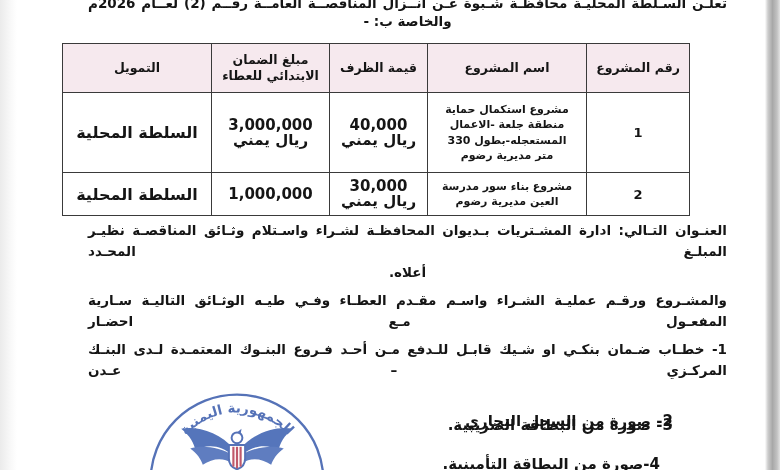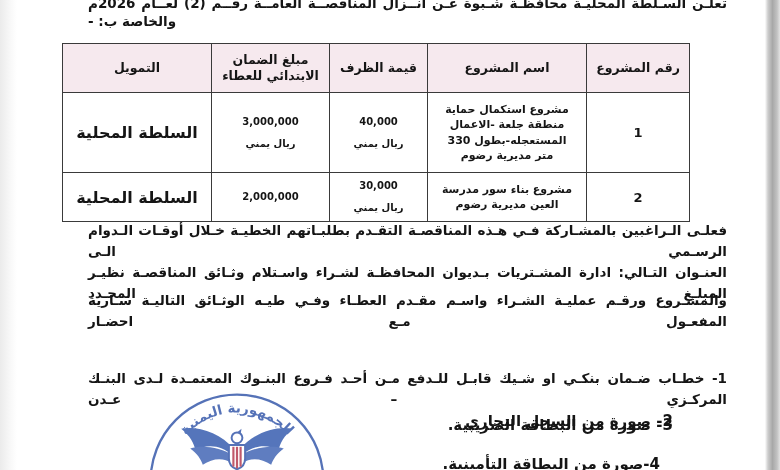--- a/index.html
+++ b/index.html
@@ -13,48 +13,48 @@
     position:absolute;left:0;top:0;width:17px;height:470px;
     background:linear-gradient(to right,#ebebeb 0%,#f7f7f7 55%,#ffffff 100%);
   }
   .edge-right{
     position:absolute;right:0;top:0;width:15px;height:470px;
     background:linear-gradient(to right,#fdfdfd 0%,#cccccc 20%,#a8a8a8 50%,#c2c2c2 80%,#e3e3e3 100%);
   }
   .rtl{direction:rtl;}
   .abs{position:absolute;}
   .jline{text-align:justify;text-align-last:justify;}
-  .rline{text-align:left;}
+  .rline{text-align:center;}
   .cline{text-align:center;}
 
   .intro{top:-6px;right:53px;width:639px;font-size:13.5px;line-height:18px;font-weight:bold;}
 
   table.tender{
     position:absolute;top:43px;right:90px;width:627px;
     border-collapse:collapse;direction:rtl;table-layout:fixed;
     font-weight:bold;
   }
   table.tender td,table.tender th{
     border:1.3px solid #3a3a3a;
     text-align:center;vertical-align:middle;
     white-space:pre-line;
     padding:2px 3px;
   }
   table.tender th{background:#f6e9ee;font-size:12.5px;line-height:16px;height:44px;font-weight:bold;}
   .r1{height:80px;}
   .r2{height:43px;}
   .cell-num{font-size:13px;}
   .cell-project{font-size:11px;line-height:15.5px;}
-  .cell-money{font-size:10px;line-height:22px;}
+  .cell-money{font-size:15px;line-height:15px;}
   .cell-fund{font-size:16px;}
 
   .para{right:53px;width:639px;font-size:13.5px;line-height:21px;font-weight:bold;}
   .p1{top:220px;}
   .p2{top:290px;}
-  .item1{top:368px;margin-left:22px;}
+  .item1{top:339px;margin-left:22px;}
   .list-item{font-size:15px;font-weight:bold;white-space:nowrap;}
   .li2{top:412px;right:107px;}
   .li3{top:416px;right:107px;}
   .li4{top:455px;right:120px;}
 
   .stamp{left:147px;top:391px;width:180px;height:180px;}
 </style>
 </head>
 <body>
 
@@ -94,29 +94,29 @@
     <td class="cell-money">3,000,000
 ريال يمني</td>
     <td class="cell-fund">السلطة المحلية</td>
   </tr>
   <tr class="r2">
     <td class="cell-num">2</td>
     <td class="cell-project">مشروع بناء سور مدرسة
 العين مديرية رضوم</td>
     <td class="cell-money">30,000
 ريال يمني</td>
-    <td class="cell-money">2,000,000</td>
+    <td class="cell-money">1,000,000</td>
     <td class="cell-fund">السلطة المحلية</td>
   </tr>
 </tbody>
   </table>
 
 <div class="abs rtl para p1">
-  <div class="jline">فعلـى الـراغبين بالمشـاركة فـي هـذه المناقصـة التقـدم بطلبـاتهم الخطيـة خـلال أوقـات الـدوام الرسـمي الـى</div>
   <div class="jline">العنـوان التـالي: ادارة المشـتريات بـديوان المحافظـة لشـراء واسـتلام وثـائق المناقصـة نظيـر المبلـغ المحـدد</div>
+  <div class="rline">أعلاه.</div>
 </div>
 
 <div class="abs rtl para p2">
   <div class="jline">والمشـروع ورقـم عمليـة الشـراء واسـم مقـدم العطـاء وفـي طيـه الوثـائق التاليـة سـارية المفعـول مـع احضـار</div>
 </div>
 
 <div class="abs rtl para item1">
   <div class="jline">1- خطـاب ضـمان بنكـي او شـيك قابـل للـدفع مـن أحـد فـروع البنـوك المعتمـدة لـدى البنـك المركـزي – عـدن</div>
 </div>
 <div class="abs rtl list-item li2">2- صورة من السجل التجاري</div>

